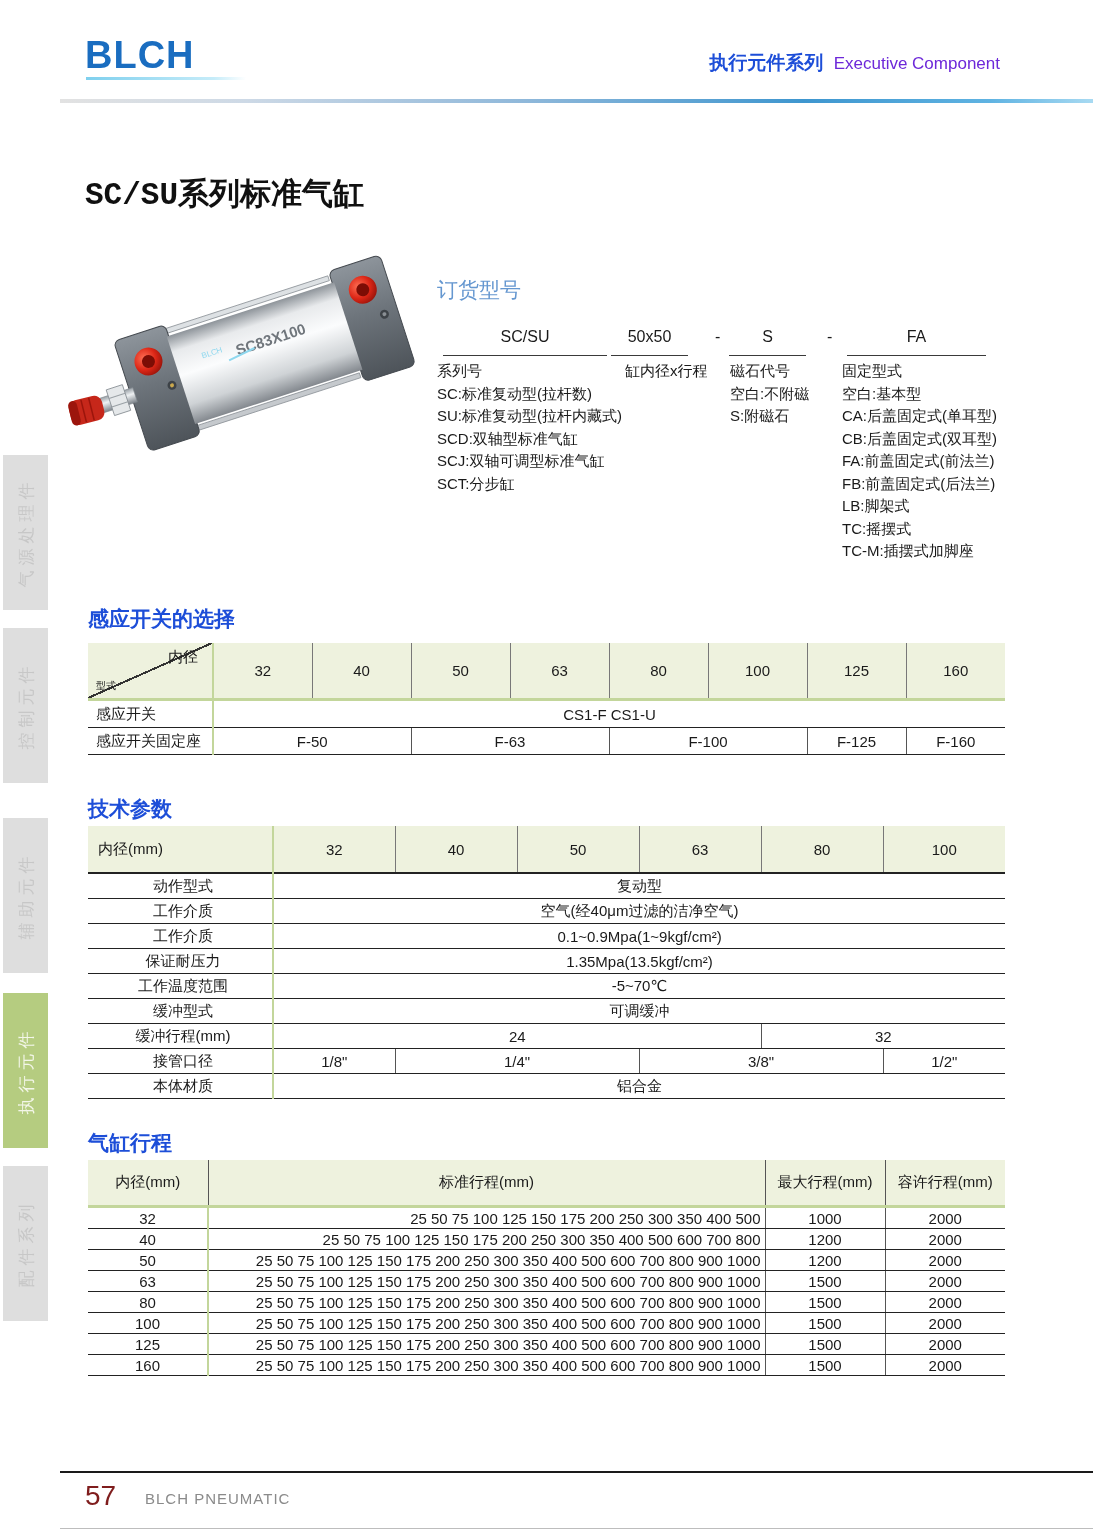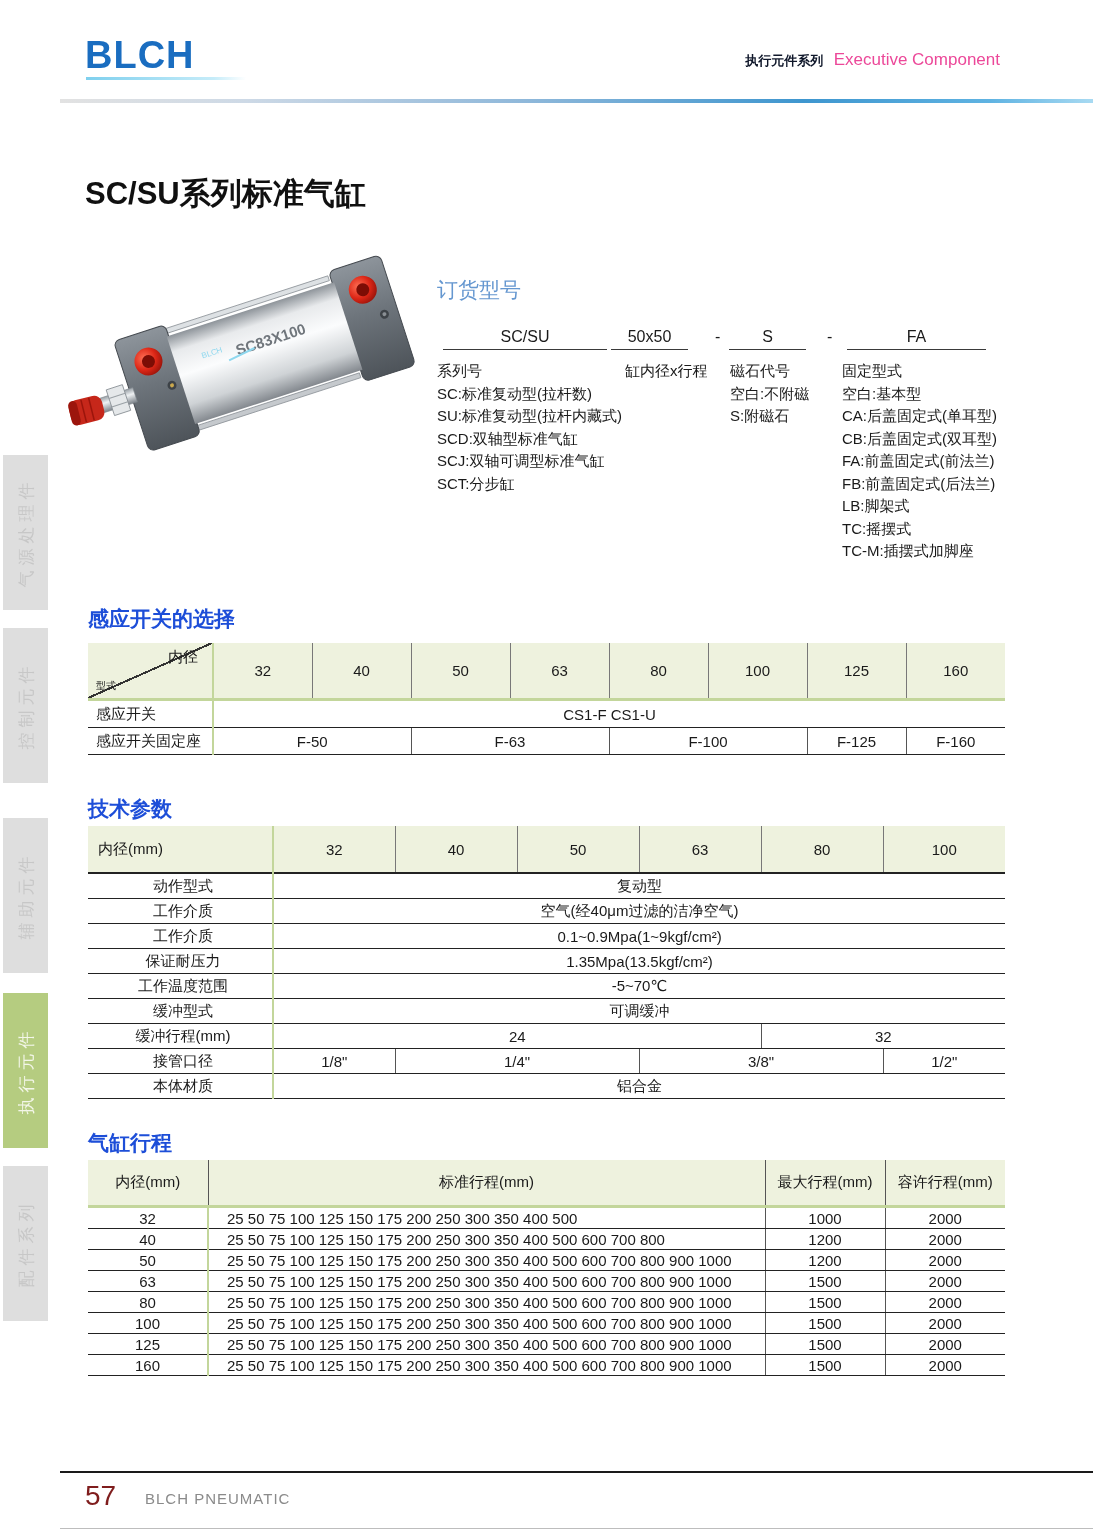--- a/index.html
+++ b/index.html
@@ -7,35 +7,35 @@
     width:1093px;height:1535px;position:relative;background:#ffffff;
     font-family:"Liberation Sans","DejaVu Sans",sans-serif;color:#1a1a1a;
     overflow:hidden;
   }
   
   .logo{position:absolute;left:85px;top:36px;font-size:38px;font-weight:800;
     color:#1a6dc0;letter-spacing:1px;line-height:1;}
   .logo-swoosh{position:absolute;left:86px;top:77px;width:160px;height:3px;
     background:linear-gradient(90deg,#7fd0ee,#c6ecf9 80%,transparent);}
   .series-line{position:absolute;top:50px;right:93px;white-space:nowrap;}
-  .series-zh{font-size:13px;font-weight:bold;color:#0f172a;}
-  .series-en{font-size:17px;color:#ec4899;margin-left:6px;}
+  .series-zh{font-size:19px;font-weight:bold;color:#1d4ed8;}
+  .series-en{font-size:17px;color:#6d28d9;margin-left:6px;}
   .header-rule{position:absolute;left:60px;top:99px;width:1033px;height:4px;
     background:linear-gradient(90deg,#e2e2e2 0%,#cdd9e6 18%,#8fb8da 45%,#3e96cf 72%,#5fb3e2 90%,#a8daf2 100%);}
   
-  .page-title{position:absolute;left:85px;top:152px;font-size:31px;font-weight:bold;color:#101010;}
+  .page-title{position:absolute;left:85px;top:152px;font-size:31px;font-weight:bold;color:#101010;font-family:Liberation Mono, monospace;}
   
   .product{position:absolute;left:80px;top:248px;width:340px;height:220px;}
   .product svg{overflow:visible;}
   
   .ordering{position:absolute;left:437px;top:276px;width:620px;}
   .sec-title{font-size:21px;color:#6597d0;font-weight:normal;margin:0;}
   .ord-code-row{position:relative;height:28px;margin-top:24px;}
   .ord-code{position:absolute;text-align:center;font-size:16px;
-    border-bottom:1px solid #3a3a3a;padding-bottom:3px;}
+    border-bottom:1px solid #3a3a3a;padding-bottom:9px;}
   .ord-dash{position:absolute;font-size:16px;top:0;}
   .ord-cols{position:relative;margin-top:4px;height:230px;}
   .ord-col{position:absolute;top:0;font-size:15px;line-height:22.5px;white-space:nowrap;}
   
   .section-heading{position:absolute;font-size:21px;color:#1d4ed8;}
   table.tbl{position:absolute;border-collapse:collapse;table-layout:fixed;
     font-size:15px;color:#1a1a1a;}
   table.tbl th,table.tbl td{padding:0 4px;text-align:center;font-weight:normal;overflow:hidden;}
   table.tbl thead th{background:#eef2de;}
   
@@ -58,21 +58,21 @@
   #tech-table tbody td{height:24px;border-bottom:1.5px solid #222;border-right:1.5px solid #555;}
   #tech-table tbody td:last-child{border-right:none;}
   #tech-table tbody td.lbl{text-align:center;padding-left:10px;border-right:2px solid #c3d69b;}
   
   #stroke-table thead th{height:45px;border-right:1.5px solid #555;}
   #stroke-table thead th:last-child{border-right:none;}
   #stroke-table thead{border-bottom:3px solid #c3d69b;}
   #stroke-table tbody td{height:20px;border-bottom:1.5px solid #222;border-right:1.5px solid #555;}
   #stroke-table tbody td:last-child{border-right:none;}
   #stroke-table tbody td.bore{border-right:2px solid #c3d69b;}
-  #stroke-table tbody td.std{text-align:left;padding-left:18px;white-space:nowrap;}
+  #stroke-table tbody td.std{text-align:right;padding-left:18px;white-space:nowrap;}
   
   .side-tab{position:absolute;left:3px;width:45px;height:155px;background:#dedede;
     display:flex;align-items:center;justify-content:center;}
   .side-tab.active{background:#b5cc80;}
   .side-tab span{transform:rotate(-90deg);white-space:nowrap;font-size:17px;
     letter-spacing:5px;color:#c7c7c7;}
   .side-tab.active span{color:#f3f6e8;}
   
   .footer-rule{position:absolute;left:60px;top:1471px;width:1033px;height:2px;background:#1a1a1a;}
   .page-number{position:absolute;left:85px;top:1480px;font-size:28px;color:#7f1d1d;}

